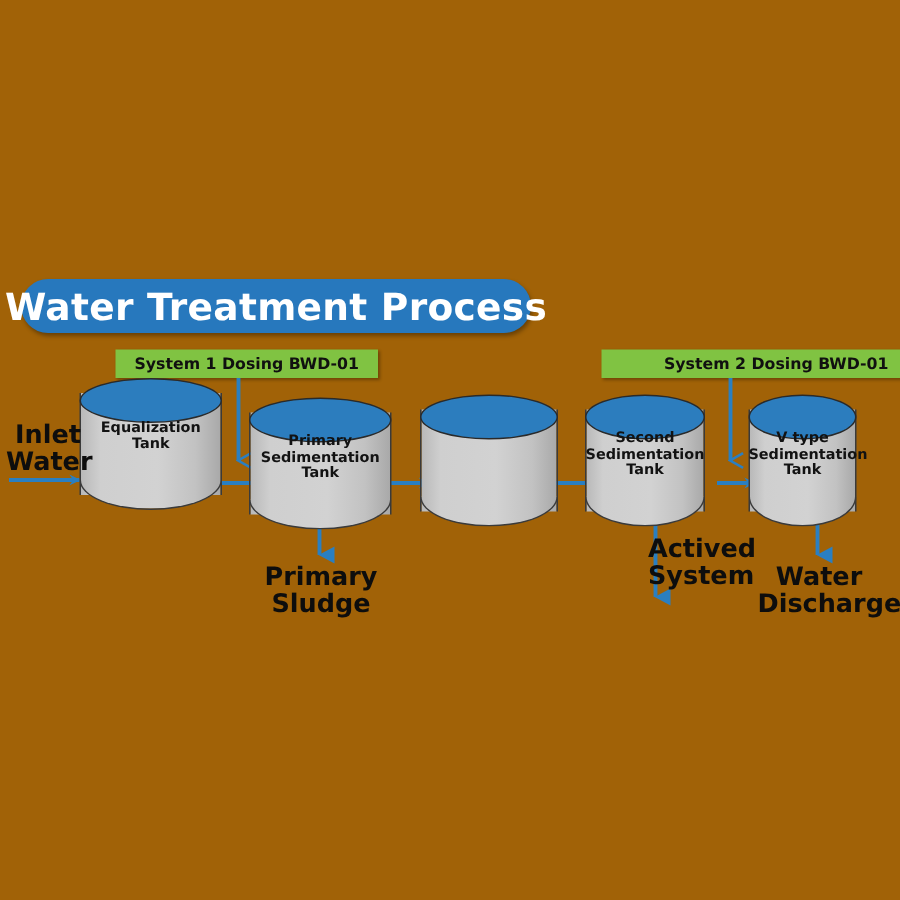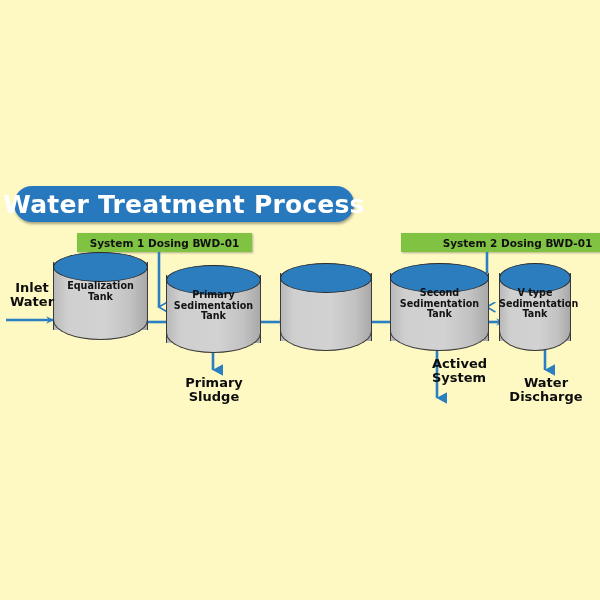--- a/index.html
+++ b/index.html
@@ -10,21 +10,21 @@
   body {
     width: 600px;
     height: 600px;
     font-family: "DejaVu Sans", sans-serif;
     overflow: hidden;
   }
   #stage {
     position: relative;
     width: 600px;
     height: 600px;
-    background: #fef9c3;
+    background: #a16207;
   }
 
   
   #title-banner {
     position: absolute;
     left: 14px;
     top: 186px;
     width: 340px;
     height: 36px;
     background: #2778bd;
@@ -115,21 +115,21 @@
     line-height: 1.12;
     color: #121212;
     white-space: pre-line;
     font-family: "DejaVu Sans", sans-serif;
     pointer-events: none;
   }
 
   
   .flow-text {
     position: absolute;
-    font-size: 13px;
+    font-size: 17px;
     font-weight: bold;
     line-height: 1.08;
     color: #0d0d0d;
     text-align: center;
     white-space: pre-line;
     font-family: "DejaVu Sans", sans-serif;
   }
 
   
   #arrows {
@@ -227,21 +227,21 @@
 Sedimentation
 Tank</div>
   </div>
 
   <div class="tank" id="tank-3" style="left:280px; top:263px; width:92px; height:88px;">
     <div class="cyl-body"></div>
     <div class="cyl-bottom"></div>
     <div class="cyl-top"></div>
   </div>
 
-  <div class="tank" id="tank-4" style="left:390px; top:263px; width:80px; height:88px;padding-left:19px;">
+  <div class="tank" id="tank-4" style="left:390px; top:263px; width:80px; height:88px;">
     <div class="cyl-body"></div>
     <div class="cyl-bottom"></div>
     <div class="cyl-top"></div>
     <div class="tank-label">Second
 Sedimentation
 Tank</div>
   </div>
 
   <div class="tank" id="tank-5" style="left:499px; top:263px; width:72px; height:88px;">
     <div class="cyl-body"></div>

